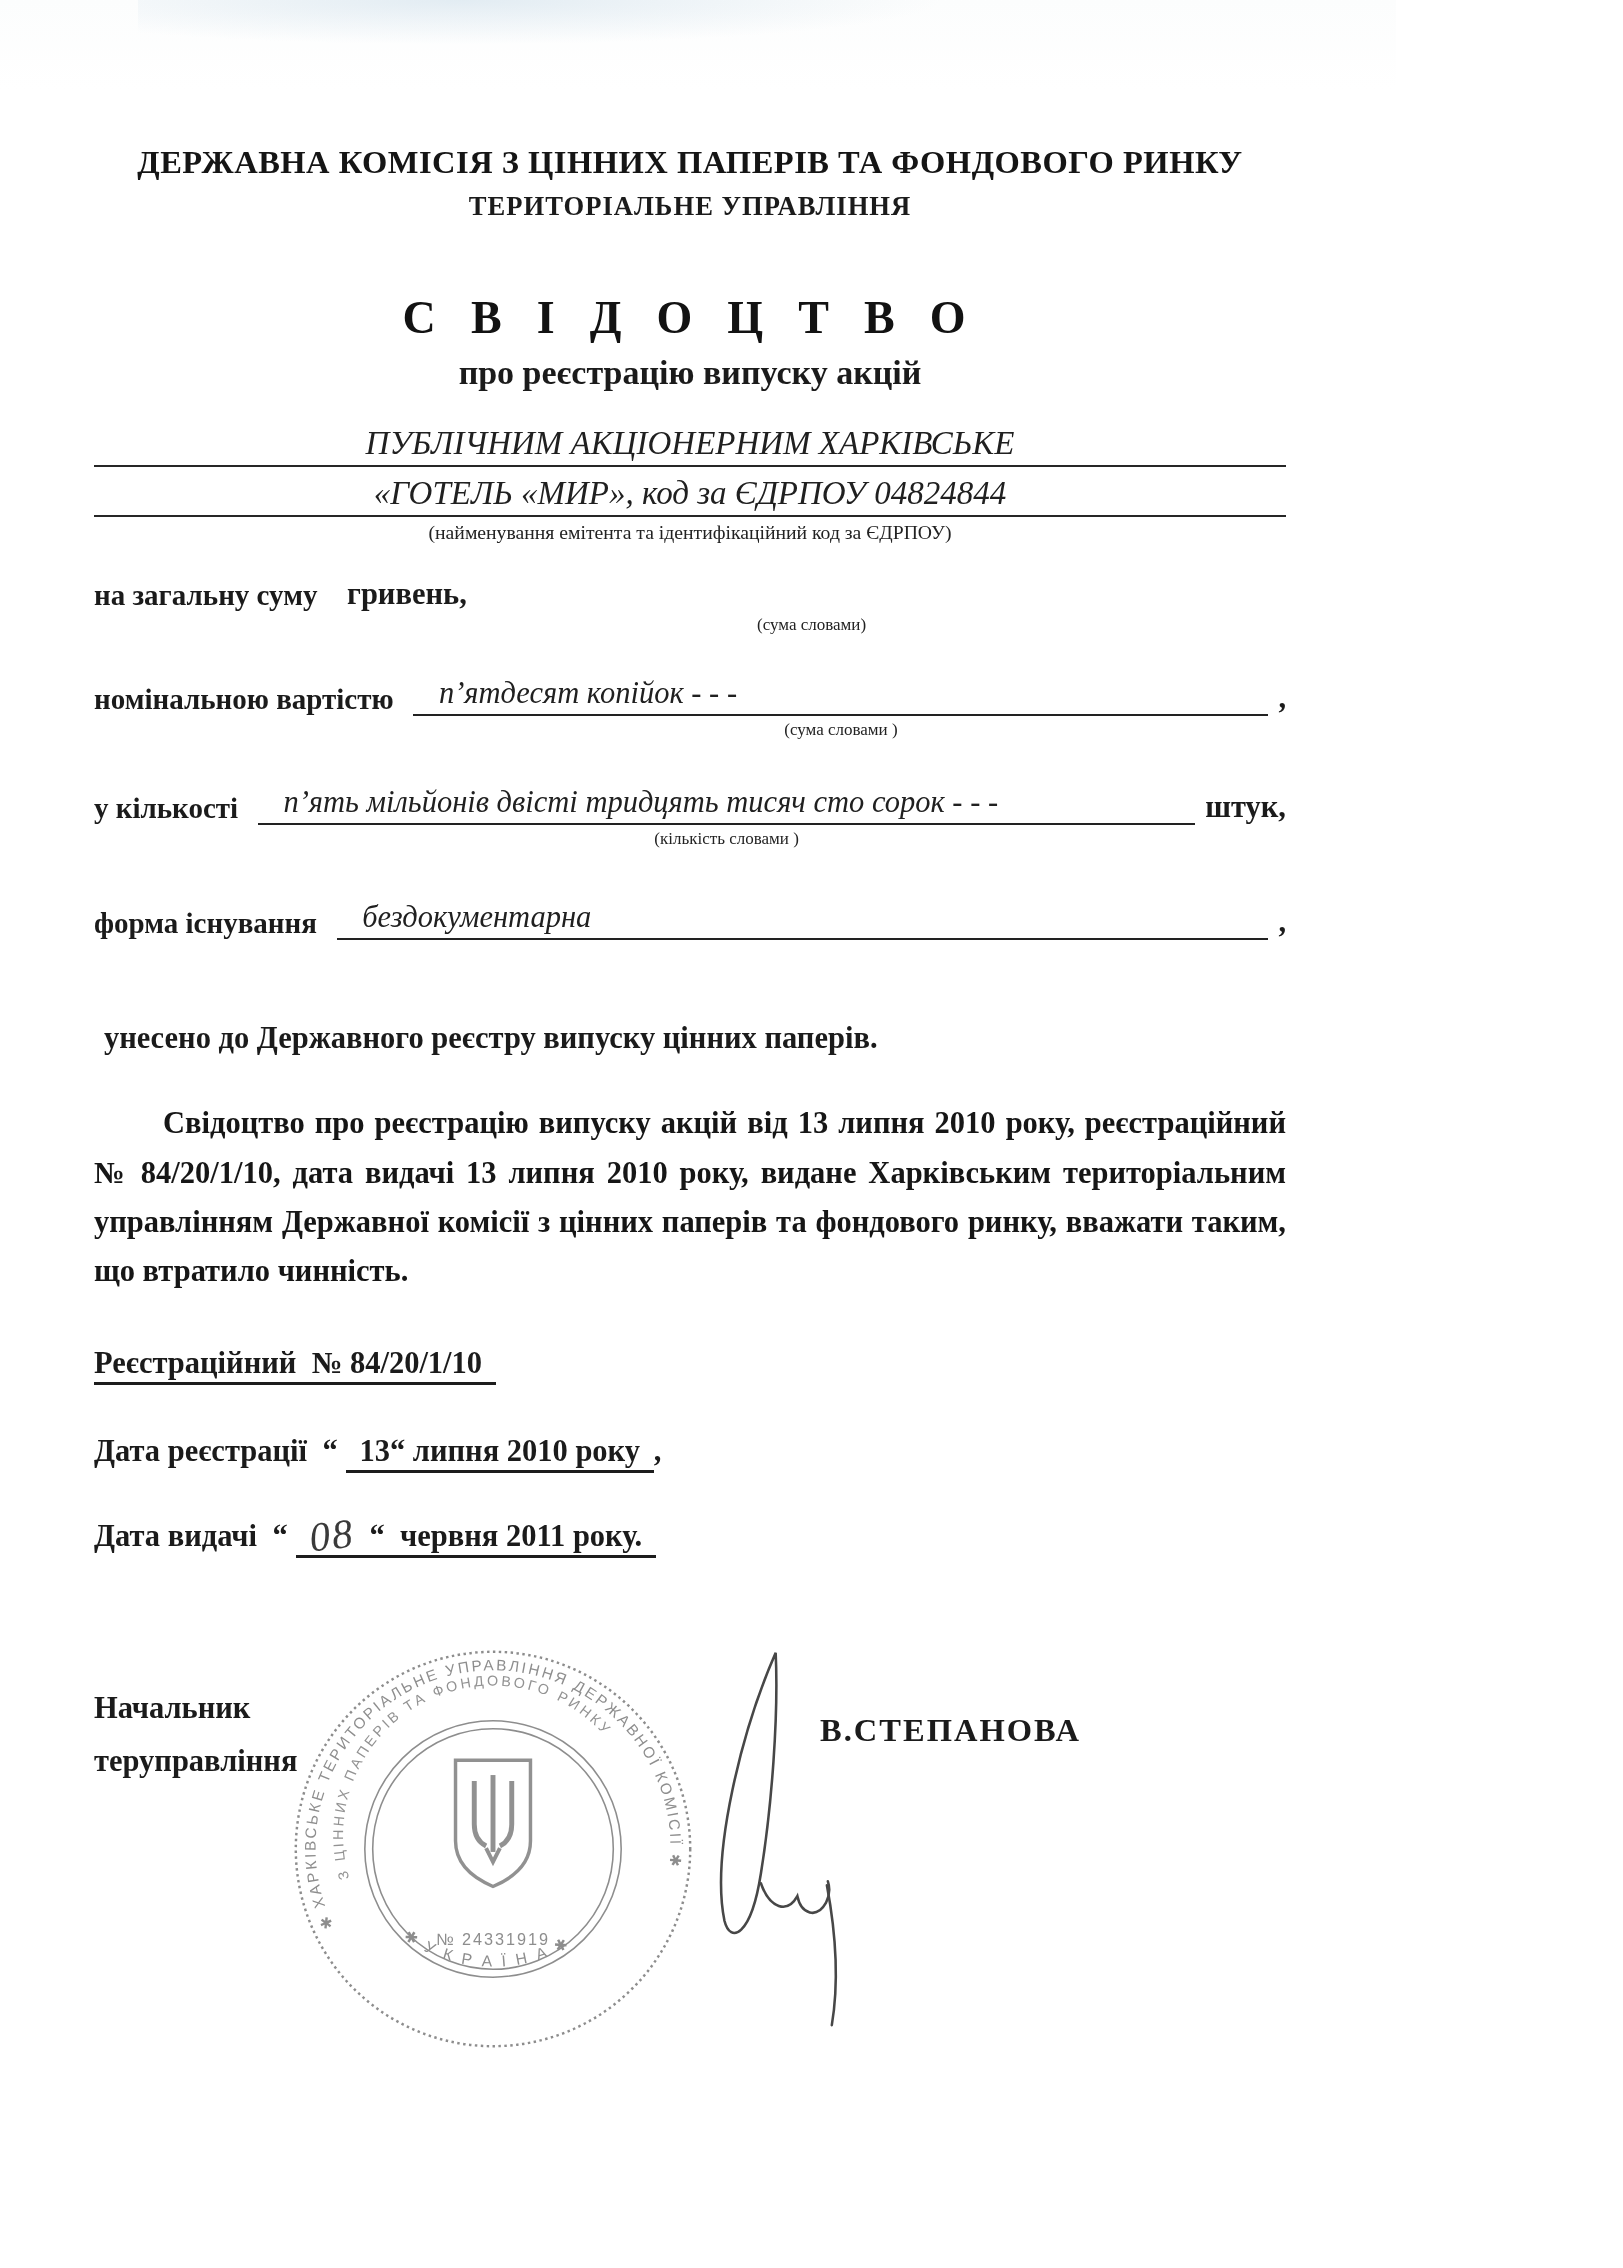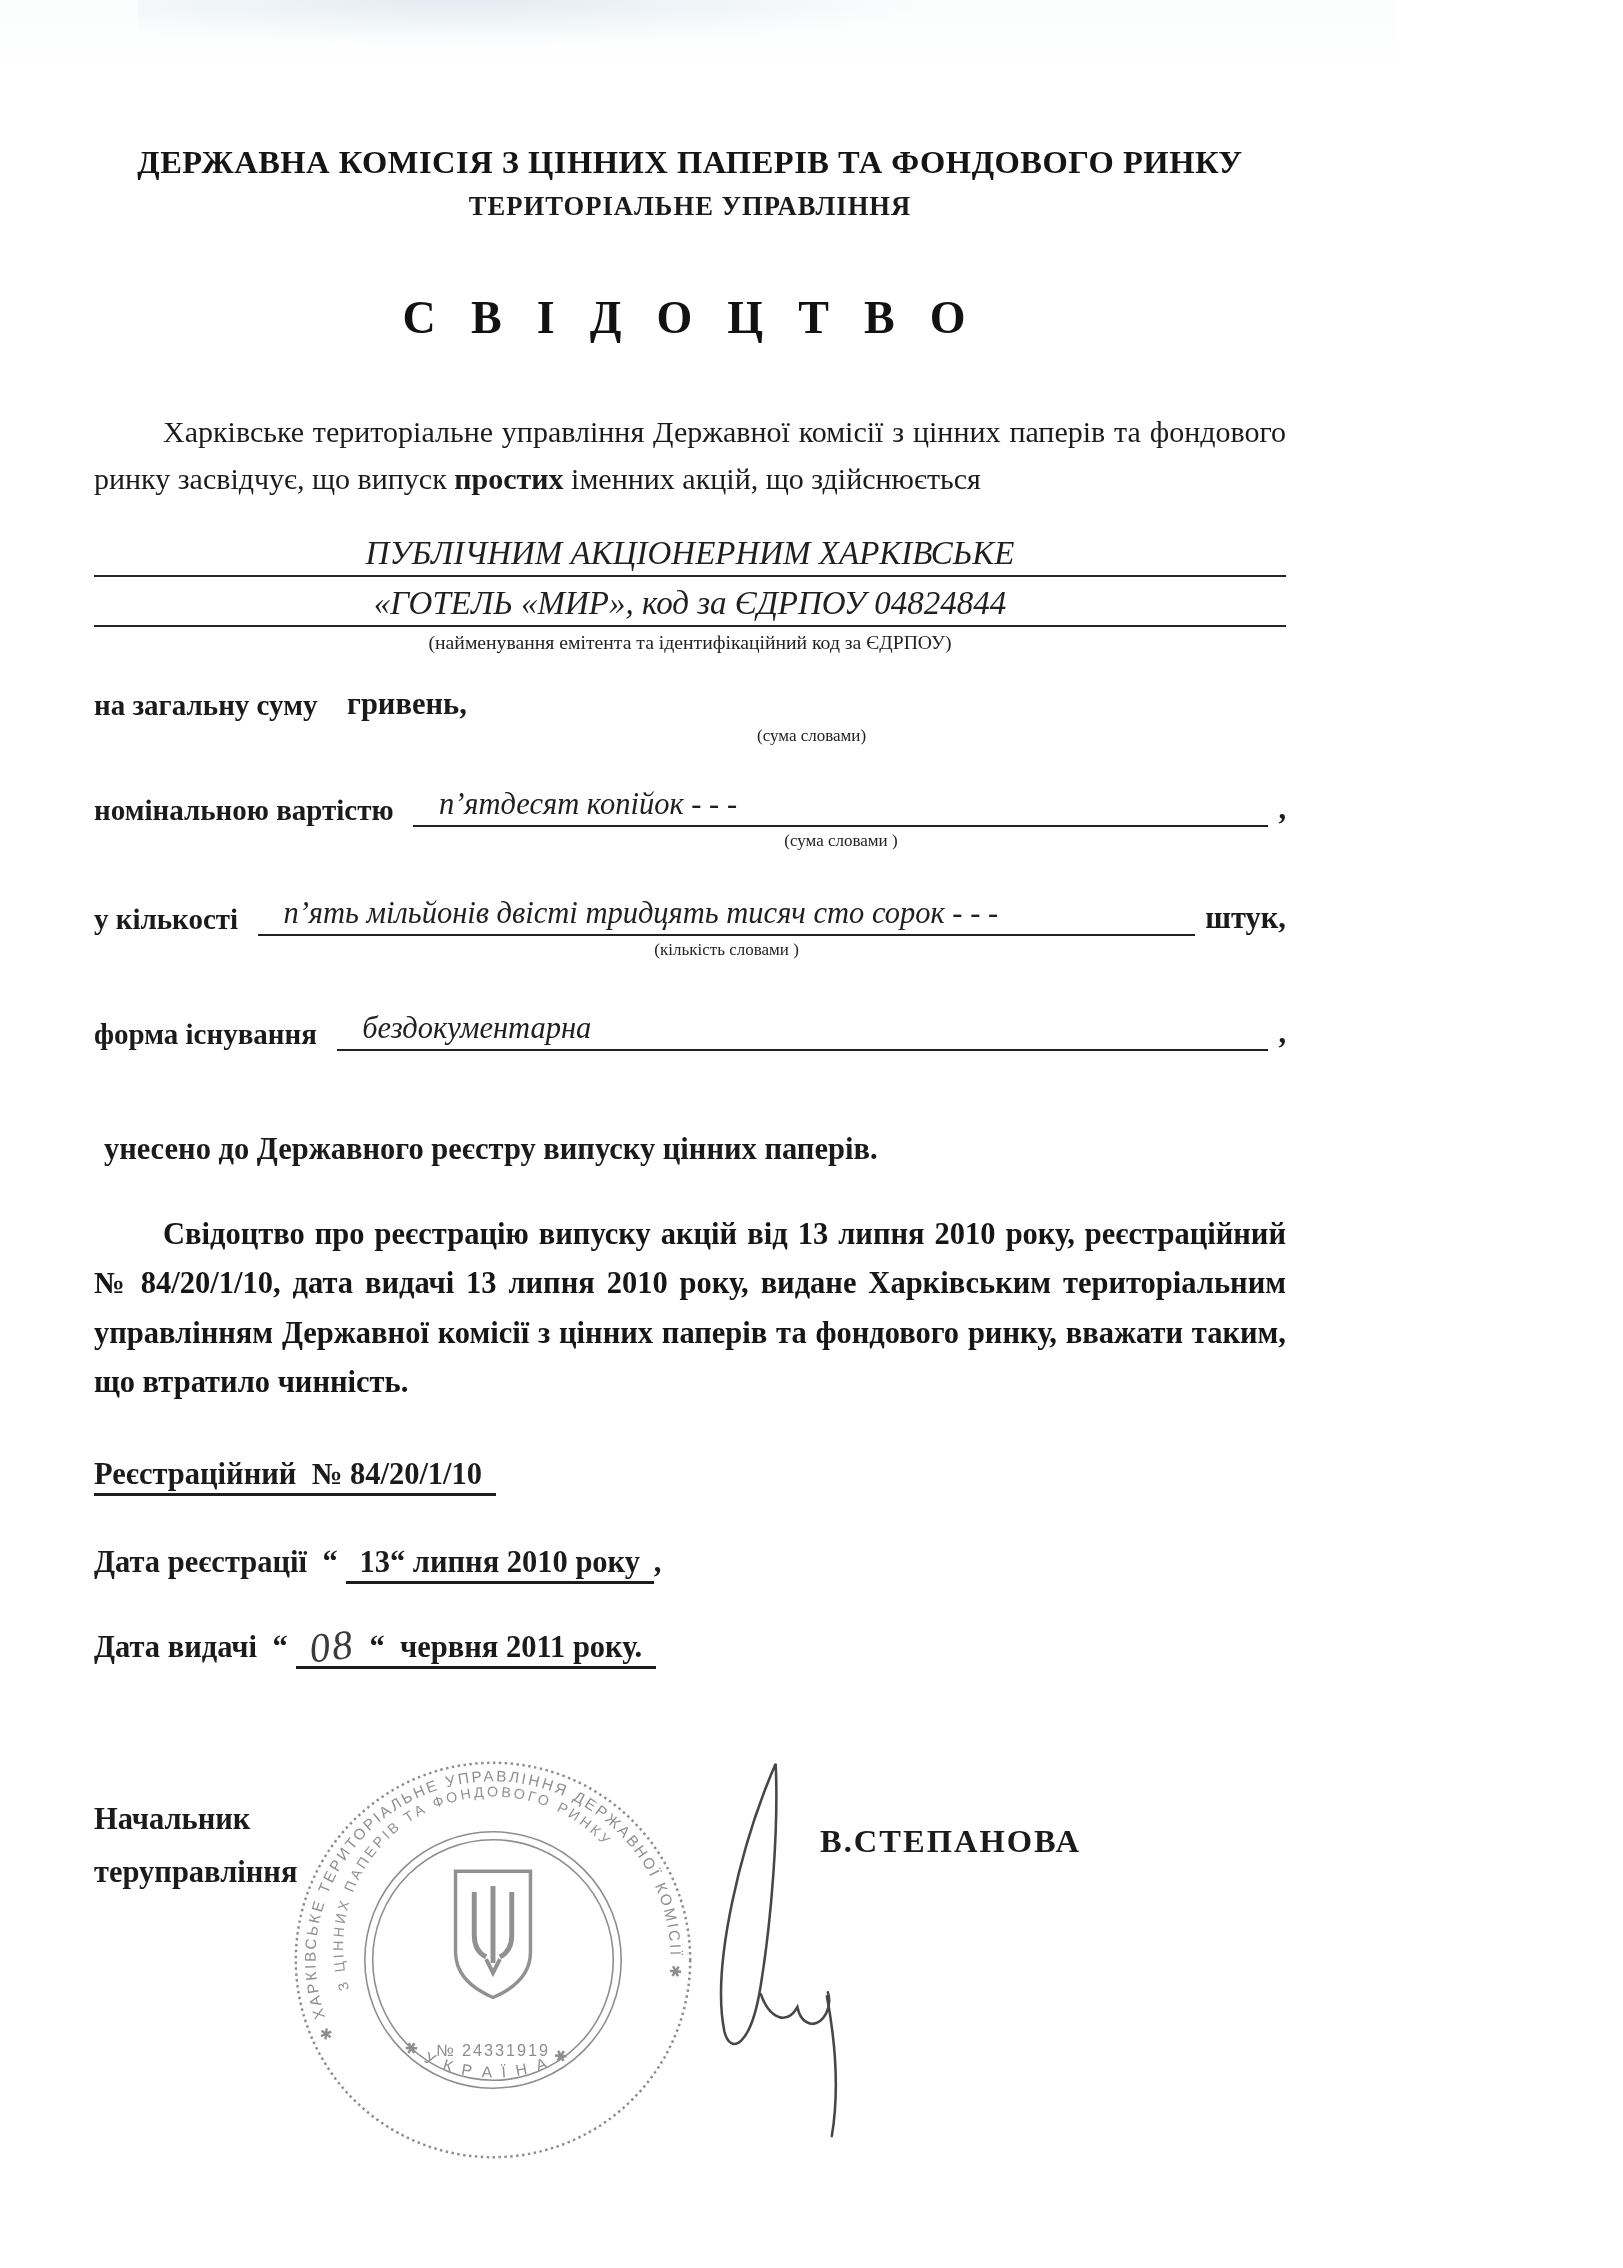--- a/index.html
+++ b/index.html
@@ -81,22 +81,22 @@
 </head>
 <body>
 
 <div class="page">
   <div class="top-smudge"></div>
 
   <div class="center authority-1">ДЕРЖАВНА КОМІСІЯ З ЦІННИХ ПАПЕРІВ ТА ФОНДОВОГО РИНКУ</div>
   <div class="center authority-2">ТЕРИТОРІАЛЬНЕ УПРАВЛІННЯ</div>
 
   <div class="center cert-title">С В І Д О Ц Т В О</div>
+  <div class="center cert-subtitle">про реєстрацію випуску акцій</div>
 
-  <p class="intro"><span>Харківське територіальне управління Державної комісії з цінних паперів  та фондового ринку засвідчує, що випуск </span><b>простих</b><span> іменних акцій, що здійснюється</span></p>
 
   <div class="issuer">
     <div class="issuer-line">ПУБЛІЧНИМ АКЦІОНЕРНИМ ХАРКІВСЬКЕ</div>
     <div class="issuer-line">«ГОТЕЛЬ «МИР», код  за ЄДРПОУ 04824844</div>
     <div class="issuer-caption">(найменування емітента та ідентифікаційний код за ЄДРПОУ)</div>
   </div>
 
   <div class="field f1">
     <span class="label">на загальну суму</span>
     <span class="suffix">гривень,</span>

